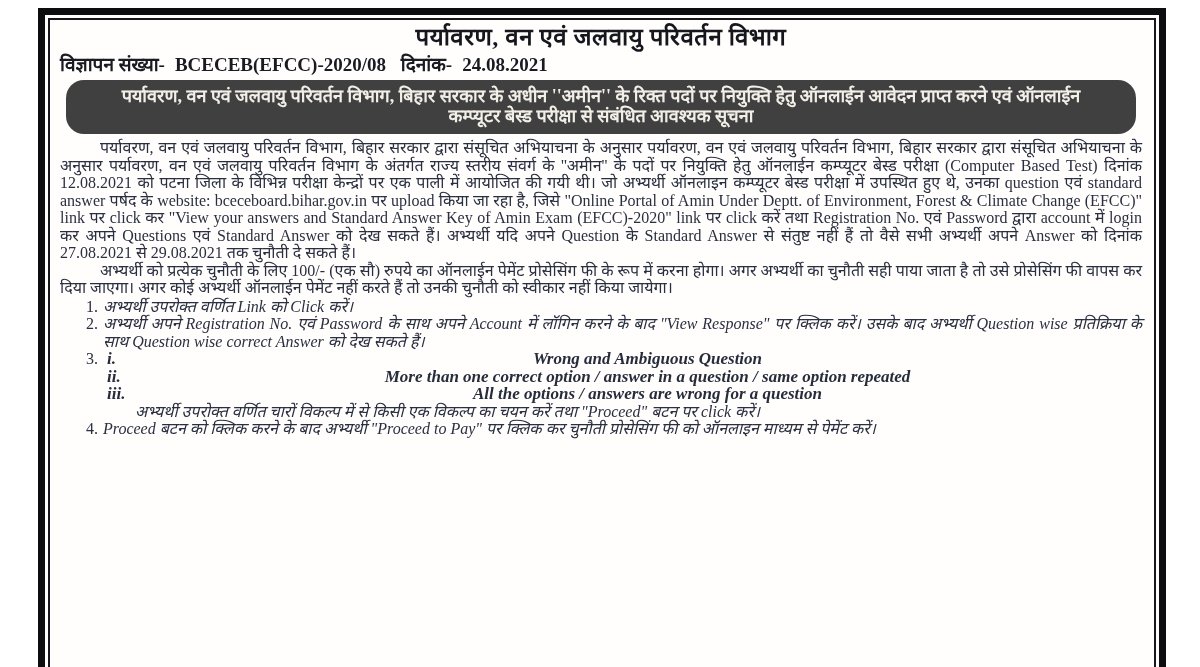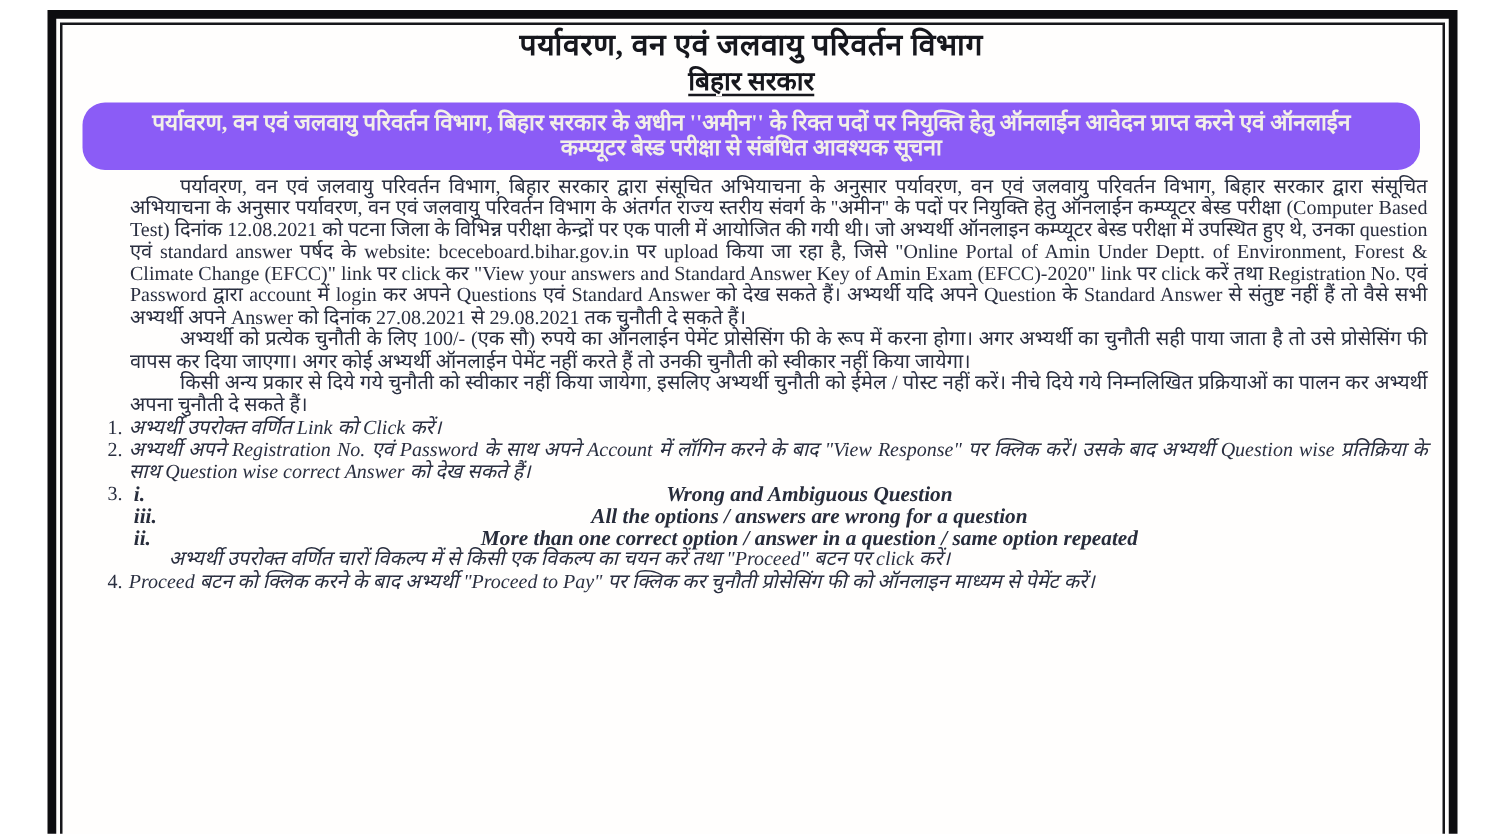--- a/index.html
+++ b/index.html
@@ -11,54 +11,56 @@
          border:7px solid #0d0d10; padding:3px; background:#fffefd; }
   .doc-inner { width:100%; height:100%; border:2px solid #17171b; padding:2px 12px 0 10px; }
 
   .dept-title { text-align:center; font-size:24px; font-weight:bold; color:#16171d;
                 letter-spacing:0.5px; margin-top:2px; line-height:1.15; }
   .govt-title { text-align:center; font-size:21px; font-weight:bold; color:#16171d;
                 text-decoration:underline; text-underline-offset:3px; line-height:1.2; margin-top:1px; }
   .ad-line { font-size:19px; font-weight:bold; color:#191a22; margin-top:2px; line-height:1.2; }
   .ad-line span { margin-right:10px; }
 
-  .banner { margin:4px 6px 5px 6px; background:#8b5cf6; color:#f2efe8; border-radius:18px;
+  .banner { margin:4px 6px 5px 6px; background:#404040; color:#f2efe8; border-radius:18px;
             text-align:center; font-weight:bold; font-size:18px; line-height:20px;
             padding:6px 48px 8px 48px; }
 
   .body-copy { color:#2a2f40; font-size:16px; line-height:17.5px; text-align:justify; }
-  .para { text-indent:40px;margin-left:44px; }
+  .para { text-indent:40px; }
 
   .list { margin-top:1px; }
   .list-row { display:flex; }
   .list-num { flex:0 0 43px; padding-left:26px; color:#2a2f40; }
   .list-text { flex:1; text-align:justify;font-style:italic; }
 
   .sub-row { display:flex; font-weight:bold; font-size:17px; line-height:17.5px; color:#272c3b; }
   .sub-num { flex:0 0 50px; padding-left:4px; }
   .sub-text { flex:1; text-align:center; }
   .closing { text-align:justify;margin-left:32px; }
 </style>
 </head>
 <body>
 
 <div class="page">
   <div class="doc">
     <div class="doc-inner">
 
       <div class="dept-title">पर्यावरण, वन एवं जलवायु परिवर्तन विभाग</div>
-      <div class="govt-title">बिहार सरकार</div>
 
+      <div class="ad-line">
+        <span>विज्ञापन संख्या-</span><span>BCECEB(EFCC)-2020/08</span>
+        <span>दिनांक-</span><span>24.08.2021</span>
+      </div>
 
       <div class="banner">पर्यावरण, वन एवं जलवायु परिवर्तन विभाग, बिहार सरकार के अधीन ''अमीन'' के रिक्त पदों पर नियुक्ति हेतु ऑनलाईन आवेदन प्राप्त करने एवं ऑनलाईन कम्प्यूटर बेस्ड परीक्षा से संबंधित आवश्यक सूचना</div>
 
       <div class="body-copy">
         <p class="para">पर्यावरण, वन एवं जलवायु परिवर्तन विभाग, बिहार सरकार द्वारा संसूचित अभियाचना के अनुसार पर्यावरण, वन एवं जलवायु परिवर्तन विभाग, बिहार सरकार द्वारा संसूचित अभियाचना के अनुसार पर्यावरण, वन एवं जलवायु परिवर्तन विभाग के अंतर्गत राज्य स्तरीय संवर्ग के ''अमीन'' के पदों पर नियुक्ति हेतु ऑनलाईन कम्प्यूटर बेस्ड परीक्षा (Computer Based Test) दिनांक 12.08.2021 को पटना जिला के विभिन्न परीक्षा केन्द्रों पर एक पाली में आयोजित की गयी थी। जो अभ्यर्थी ऑनलाइन कम्प्यूटर बेस्ड परीक्षा में उपस्थित हुए थे, उनका question एवं standard answer पर्षद के website: bceceboard.bihar.gov.in पर upload किया जा रहा है, जिसे "Online Portal of Amin Under Deptt. of Environment, Forest &amp; Climate Change (EFCC)" link पर click कर "View your answers and Standard Answer Key of Amin Exam (EFCC)-2020" link पर click करें तथा Registration No. एवं Password द्वारा account में login कर अपने Questions एवं Standard Answer को देख सकते हैं। अभ्यर्थी यदि अपने Question के Standard Answer से संतुष्ट नहीं हैं तो वैसे सभी अभ्यर्थी अपने Answer को दिनांक 27.08.2021 से 29.08.2021 तक चुनौती दे सकते हैं।</p>
         <p class="para">अभ्यर्थी को प्रत्येक चुनौती के लिए 100/- (एक सौ) रुपये का ऑनलाईन पेमेंट प्रोसेसिंग फी के रूप में करना होगा। अगर अभ्यर्थी का चुनौती सही पाया जाता है तो उसे प्रोसेसिंग फी वापस कर दिया जाएगा। अगर कोई अभ्यर्थी ऑनलाईन पेमेंट नहीं करते हैं तो उनकी चुनौती को स्वीकार नहीं किया जायेगा।</p>
-        <p class="para">किसी अन्य प्रकार से दिये गये चुनौती को स्वीकार नहीं किया जायेगा, इसलिए अभ्यर्थी चुनौती को ईमेल / पोस्ट नहीं करें। नीचे दिये गये निम्नलिखित प्रक्रियाओं का पालन कर अभ्यर्थी अपना चुनौती दे सकते हैं।</p>
 
         <div class="list">
 
           <div class="list-row">
             <div class="list-num">1.</div>
             <div class="list-text">अभ्यर्थी उपरोक्त वर्णित Link को Click करें।</div>
           </div>
 
           <div class="list-row">
             <div class="list-num">2.</div>
@@ -67,26 +69,26 @@
 
           <div class="list-row">
             <div class="list-num">3.</div>
             <div class="list-text">
 
               <div class="sub-row">
                 <div class="sub-num">i.</div>
                 <div class="sub-text">Wrong and Ambiguous Question</div>
               </div>
               <div class="sub-row">
+                <div class="sub-num">ii.</div>
+                <div class="sub-text">More than one correct option / answer in a question / same option repeated</div>
+              </div>
+              <div class="sub-row">
                 <div class="sub-num">iii.</div>
                 <div class="sub-text">All the options / answers are wrong for a question</div>
-              </div>
-              <div class="sub-row">
-                <div class="sub-num">ii.</div>
-                <div class="sub-text">More than one correct option / answer in a question / same option repeated</div>
               </div>
 
               <div class="closing">अभ्यर्थी उपरोक्त वर्णित चारों विकल्प में से किसी एक विकल्प का चयन करें तथा "Proceed" बटन पर click करें।</div>
             </div>
           </div>
 
           <div class="list-row">
             <div class="list-num">4.</div>
             <div class="list-text">Proceed बटन को क्लिक करने के बाद अभ्यर्थी "Proceed to Pay" पर क्लिक कर चुनौती प्रोसेसिंग फी को ऑनलाइन माध्यम से पेमेंट करें।</div>
           </div>

